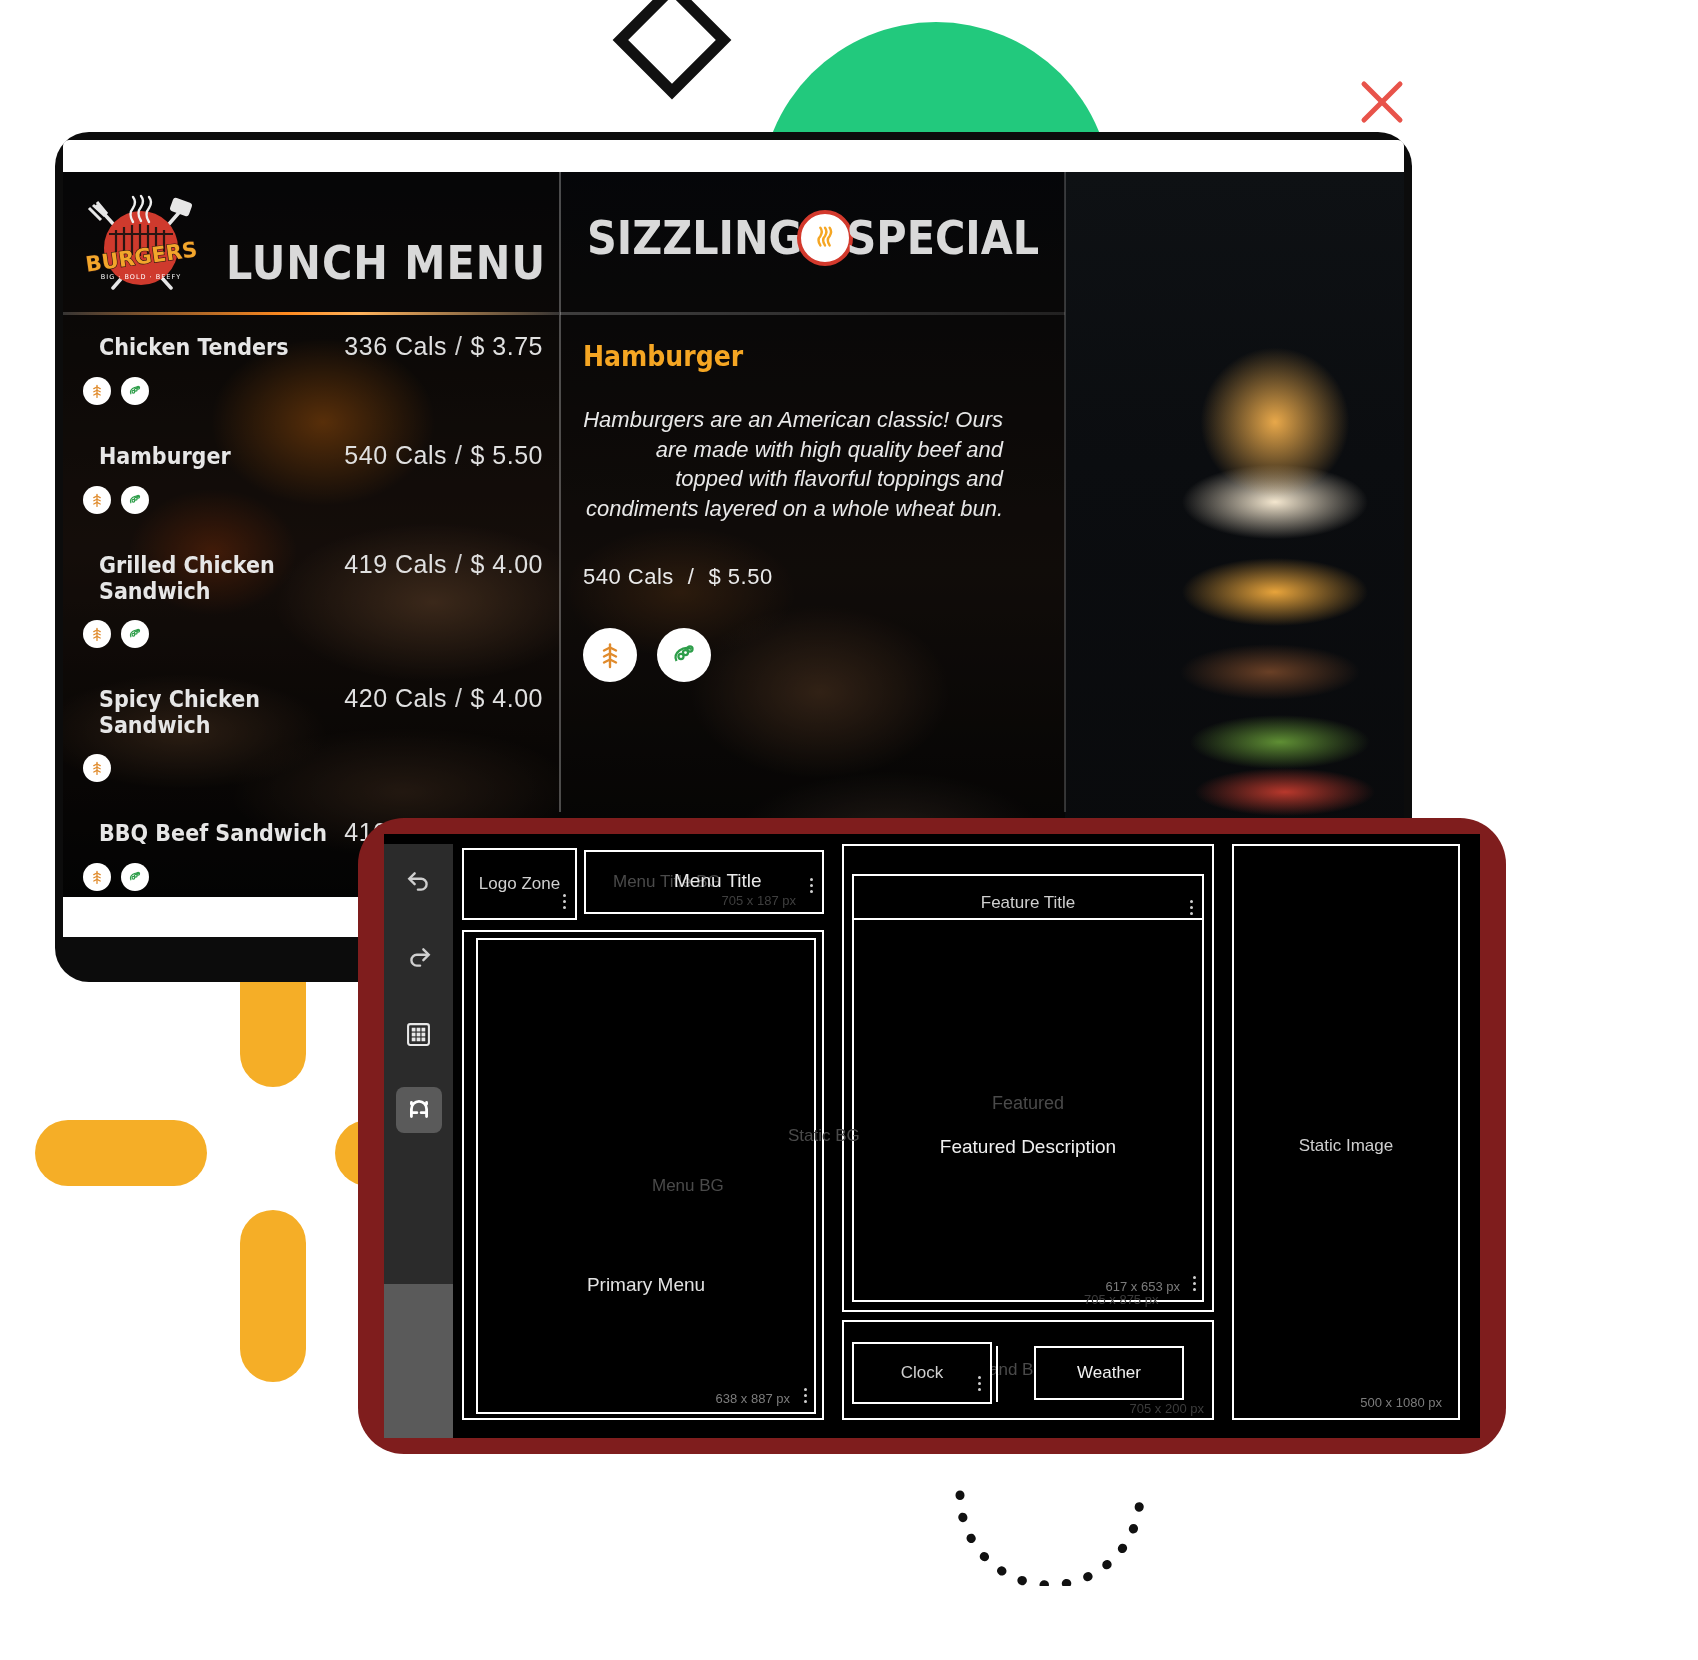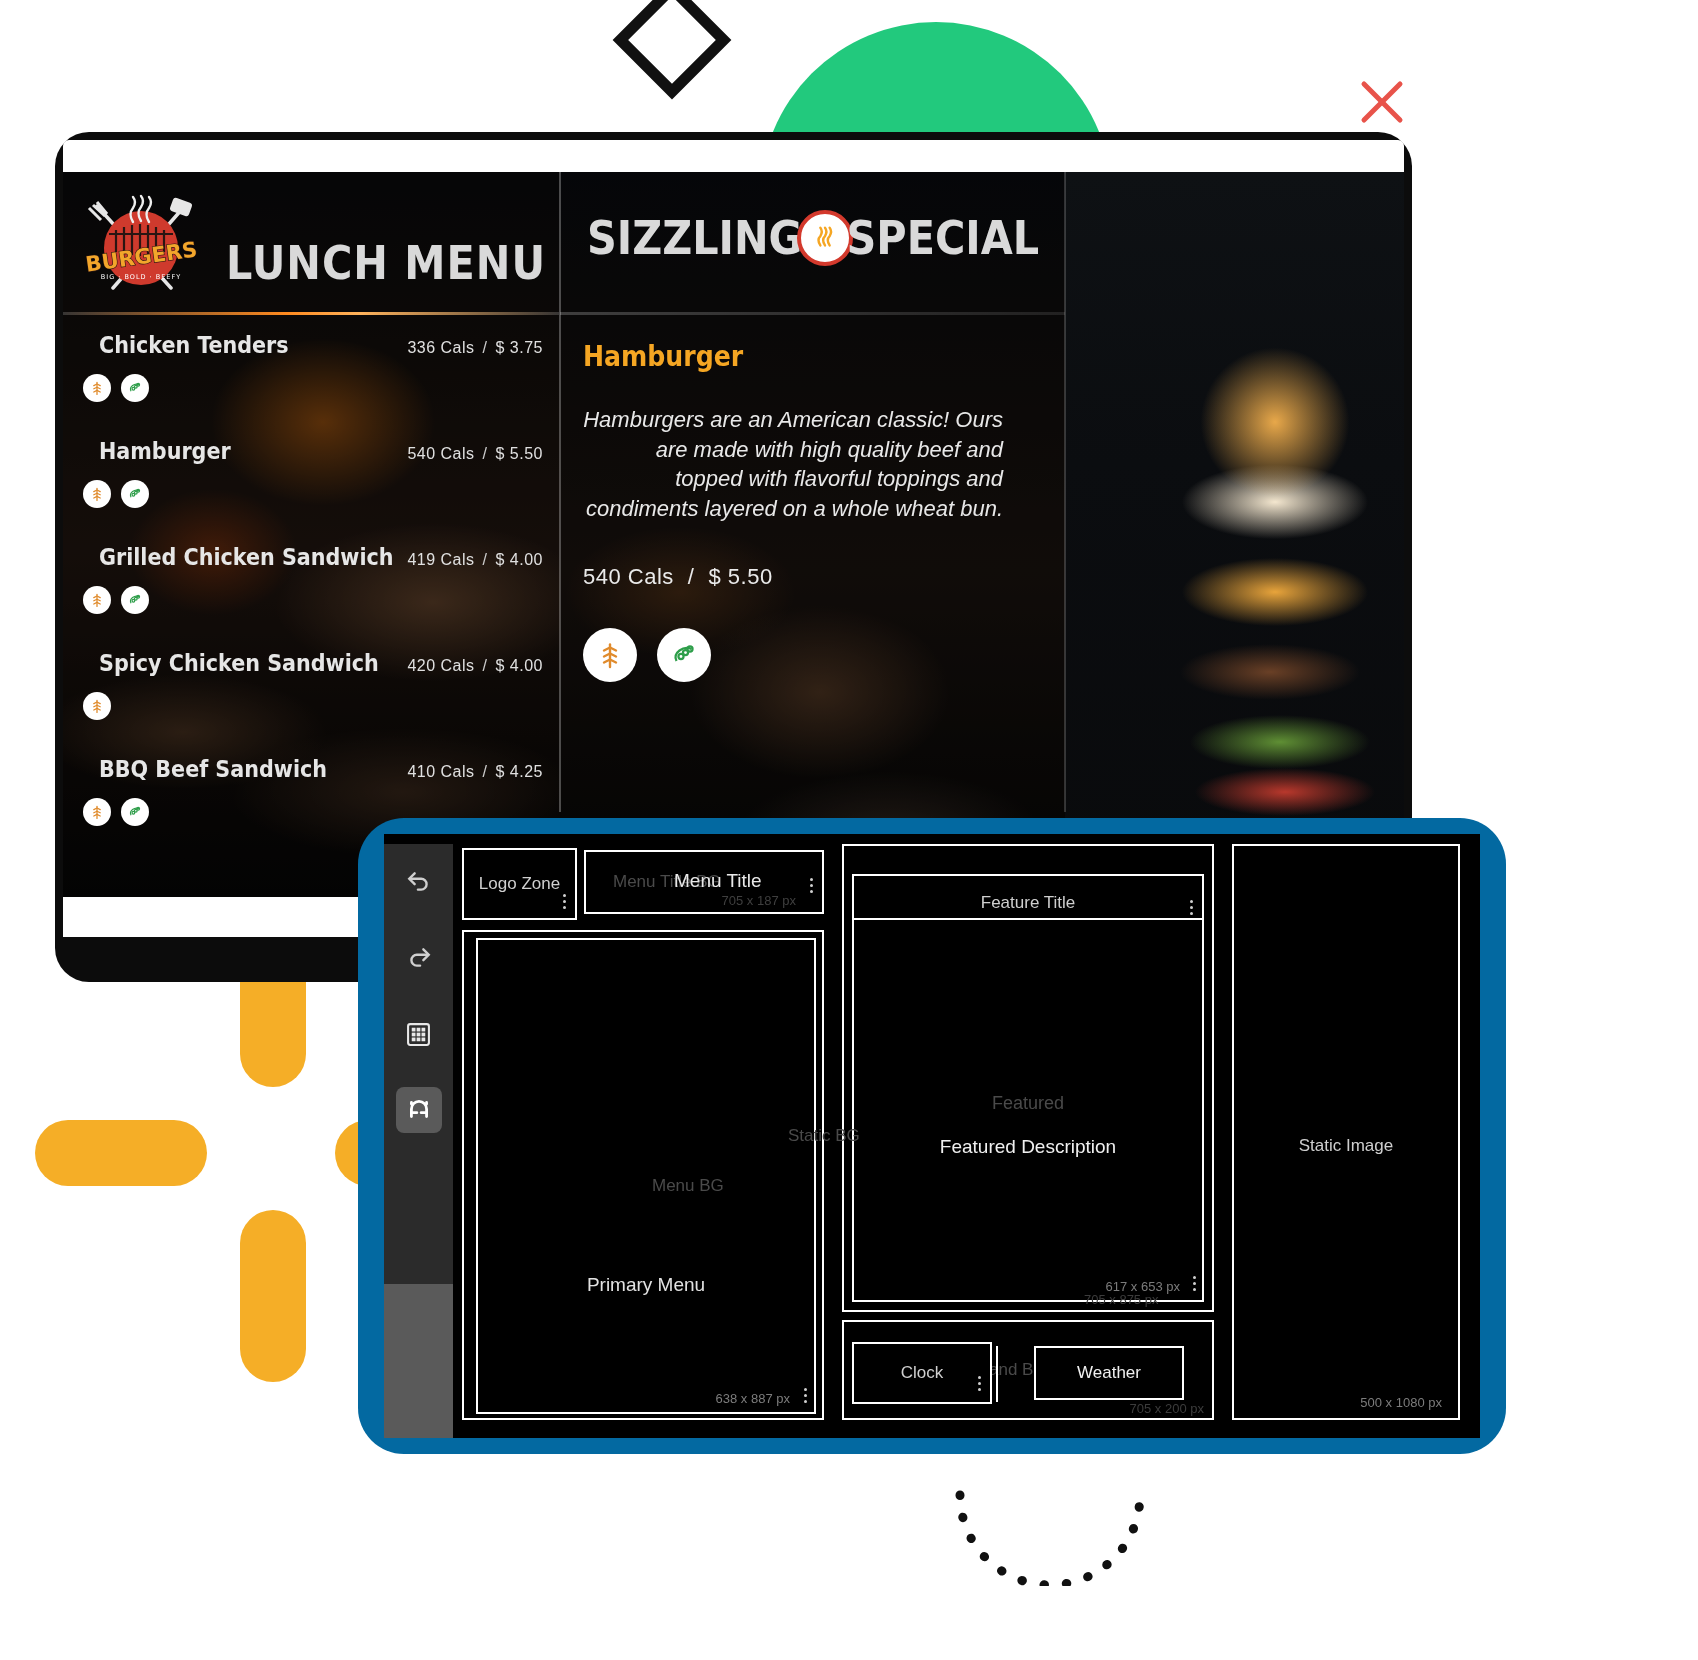--- a/index.html
+++ b/index.html
@@ -88,41 +88,41 @@
     margin:0 -6px;flex:none;}
   #center-rule{position:absolute;left:497px;top:140px;width:505px;height:3px;
     background:linear-gradient(90deg,rgba(255,255,255,.22),rgba(255,255,255,.10));}
 
   
   #menu-list{position:absolute;left:20px;top:160px;width:460px;}
   .mrow{margin-bottom:36px;}
   .mrow-line{display:flex;align-items:baseline;margin-left:16px;}
   .mname{flex:1;font-size:23px;font-weight:bold;color:#e6e6e6;
     font-family:"DejaVu Sans Condensed","Liberation Sans",sans-serif;}
-  .mmeta{font-size:16px;color:#e0e0e0;letter-spacing:.5px;white-space:nowrap;}
+  .mmeta{font-size:25px;color:#e0e0e0;letter-spacing:.5px;white-space:nowrap;}
   .mmeta .sl{margin:0 8px;color:#cfcfcf;}
   .icons{display:flex;gap:10px;margin-top:16px;}
   .ibadge{width:28px;height:28px;border-radius:50%;background:#fff;
     display:flex;align-items:center;justify-content:center;}
 
   
   #feat{position:absolute;left:520px;top:168px;width:460px;}
   #feat-name{font-size:28px;font-weight:bold;color:#f5a623;
     font-family:"DejaVu Sans Condensed","Liberation Sans",sans-serif;}
   #feat-desc{margin-top:32px;font-size:22px;line-height:1.35;color:#e8e8e8;
     font-style:italic;width:420px;text-align:right;}
   #feat-meta{margin-top:40px;font-size:22px;color:#eaeaea;letter-spacing:.5px;}
   #feat-meta .sl{margin:0 14px;}
   #feat-icons{display:flex;gap:20px;margin-top:38px;}
   .ibadge-lg{width:54px;height:54px;border-radius:50%;background:#fff;
     display:flex;align-items:center;justify-content:center;}
 
   
   #tablet{position:absolute;left:358px;top:818px;width:1148px;height:636px;
-    background:#0369a1;border-radius:46px;}
+    background:#7f1d1d;border-radius:46px;}
   #editor{position:absolute;left:26px;top:16px;width:1096px;height:604px;
     background:#000;overflow:hidden;}
 
   
   #toolbar{position:absolute;left:0;top:10px;width:69px;height:440px;background:#2b2b2b;}
   #toolbar-scroll{position:absolute;left:0;top:450px;width:69px;height:154px;background:#5a5a5a;}
   .tbtn{width:69px;height:76px;display:flex;align-items:center;justify-content:center;}
   .tbtn .sq{width:46px;height:46px;border-radius:8px;display:flex;align-items:center;justify-content:center;}
   .tbtn.active .sq{background:#5a5a5a;}
 

